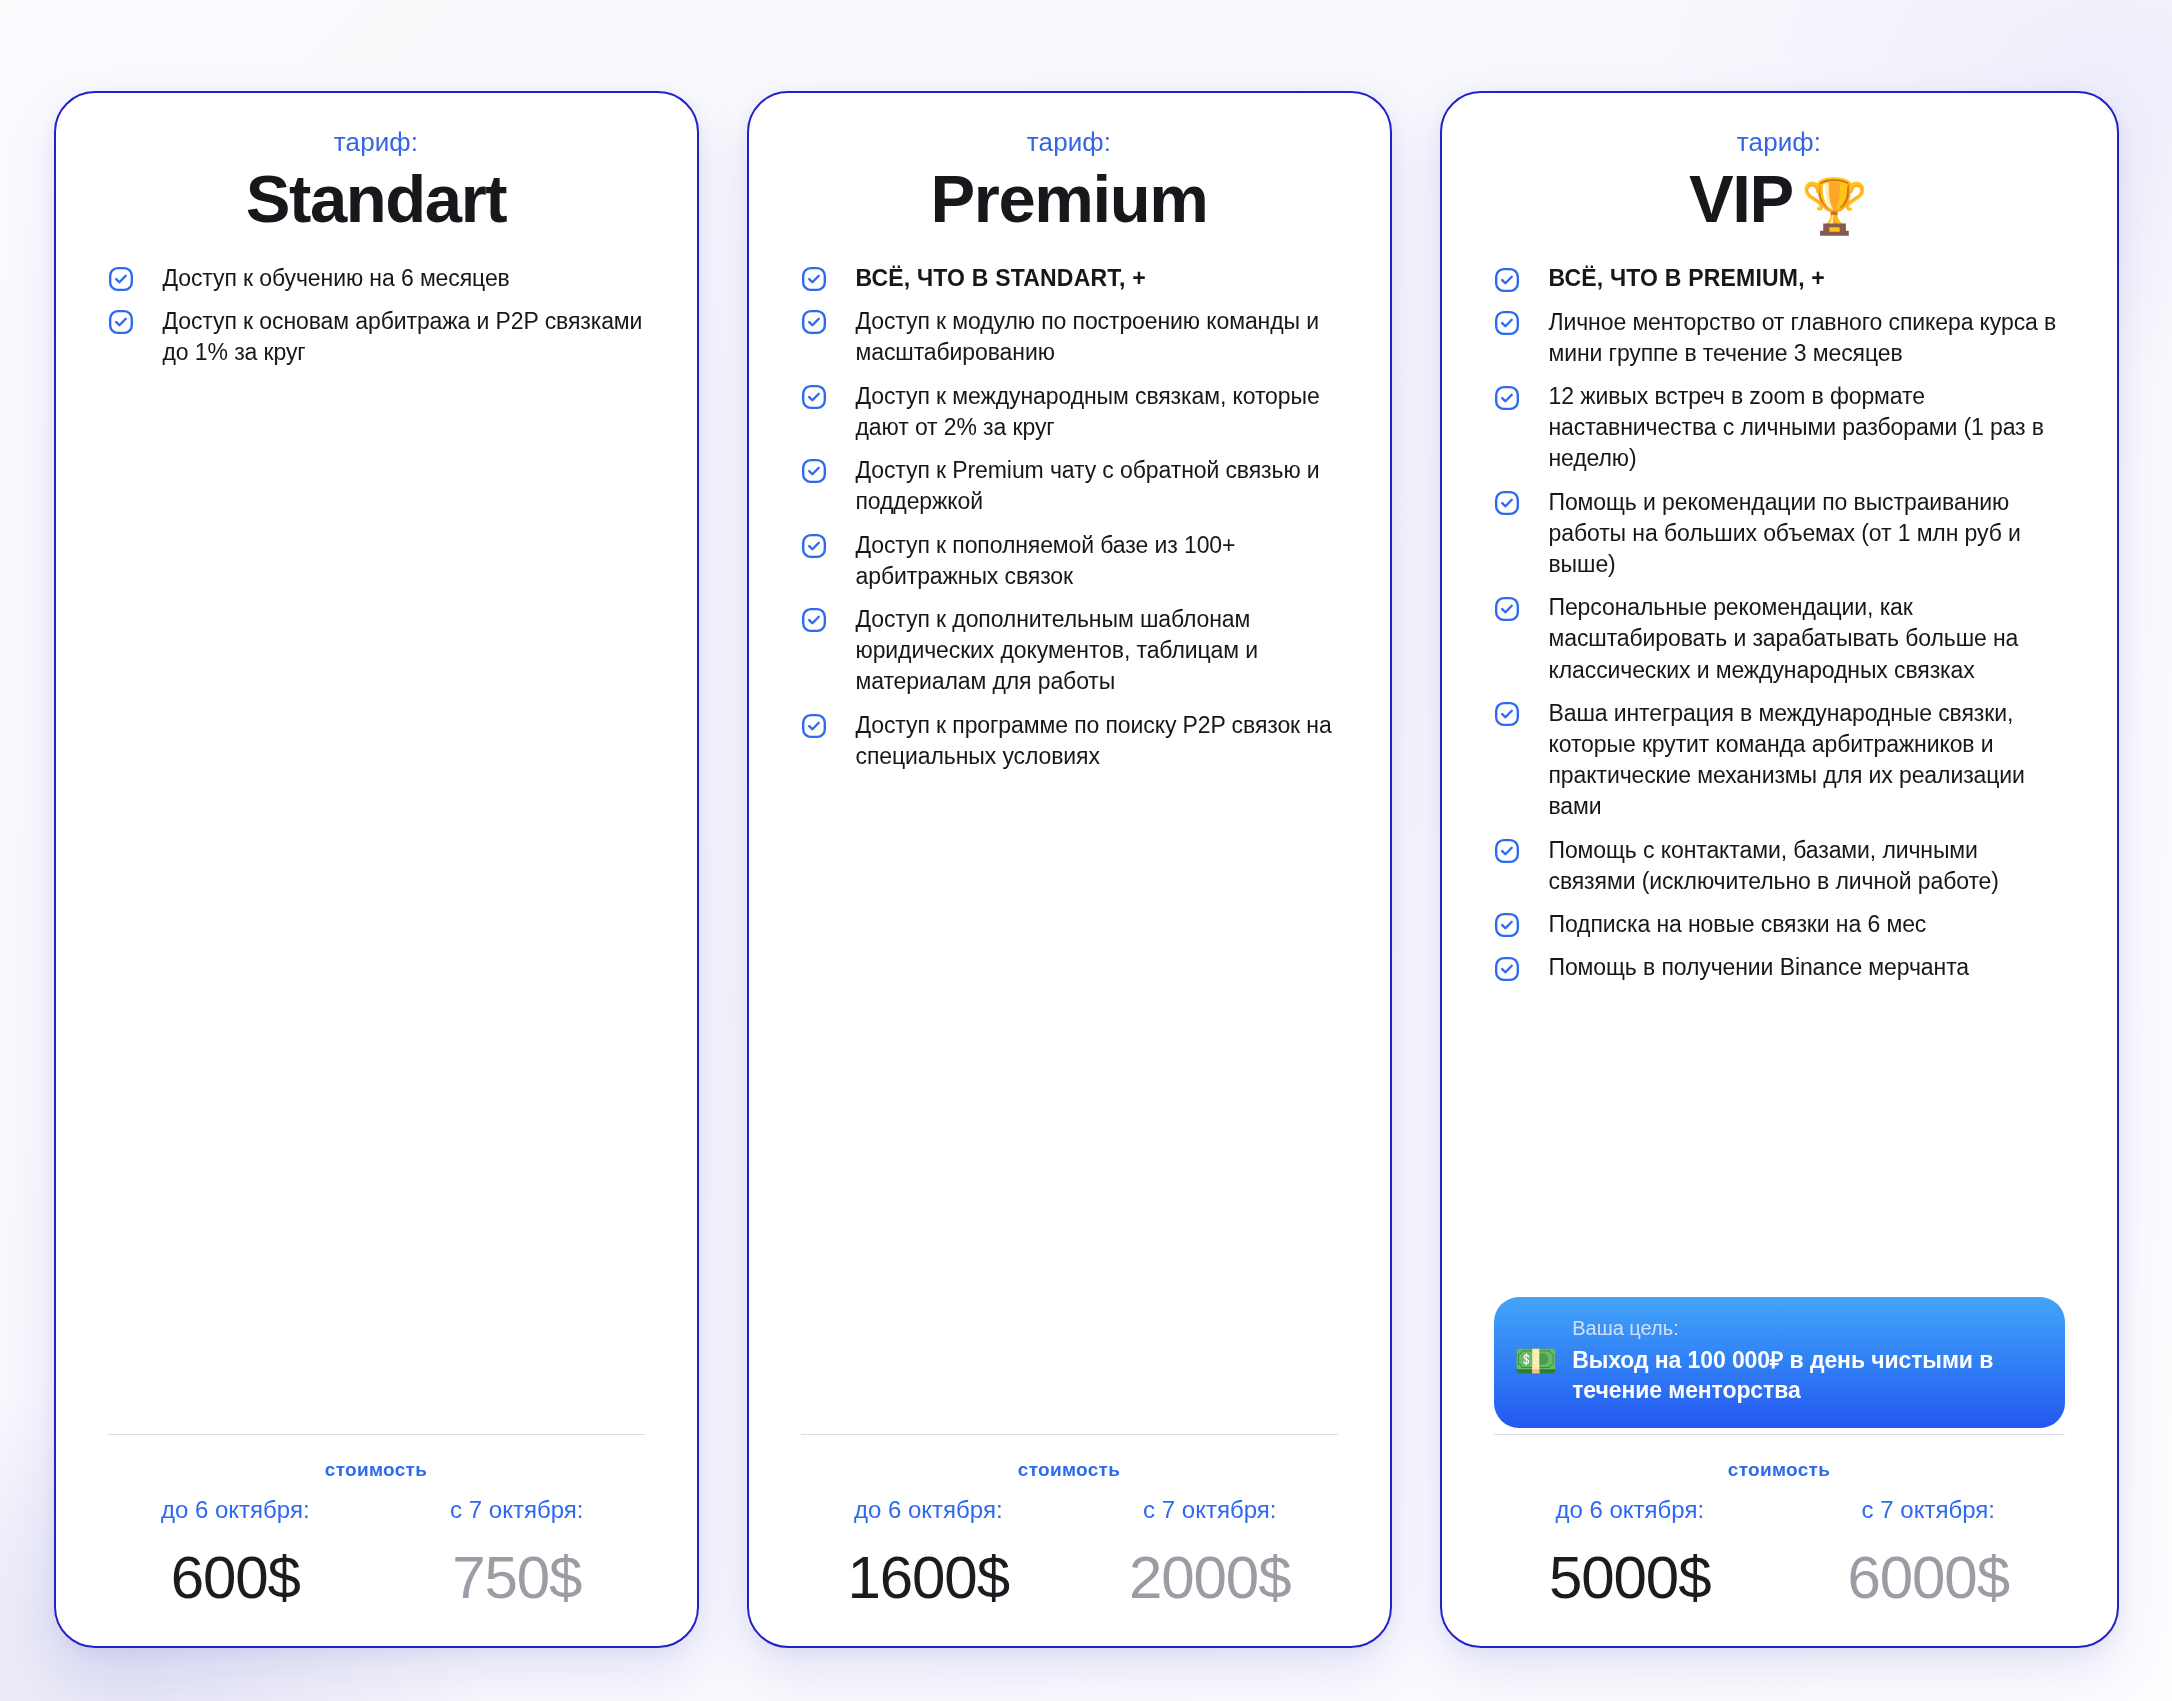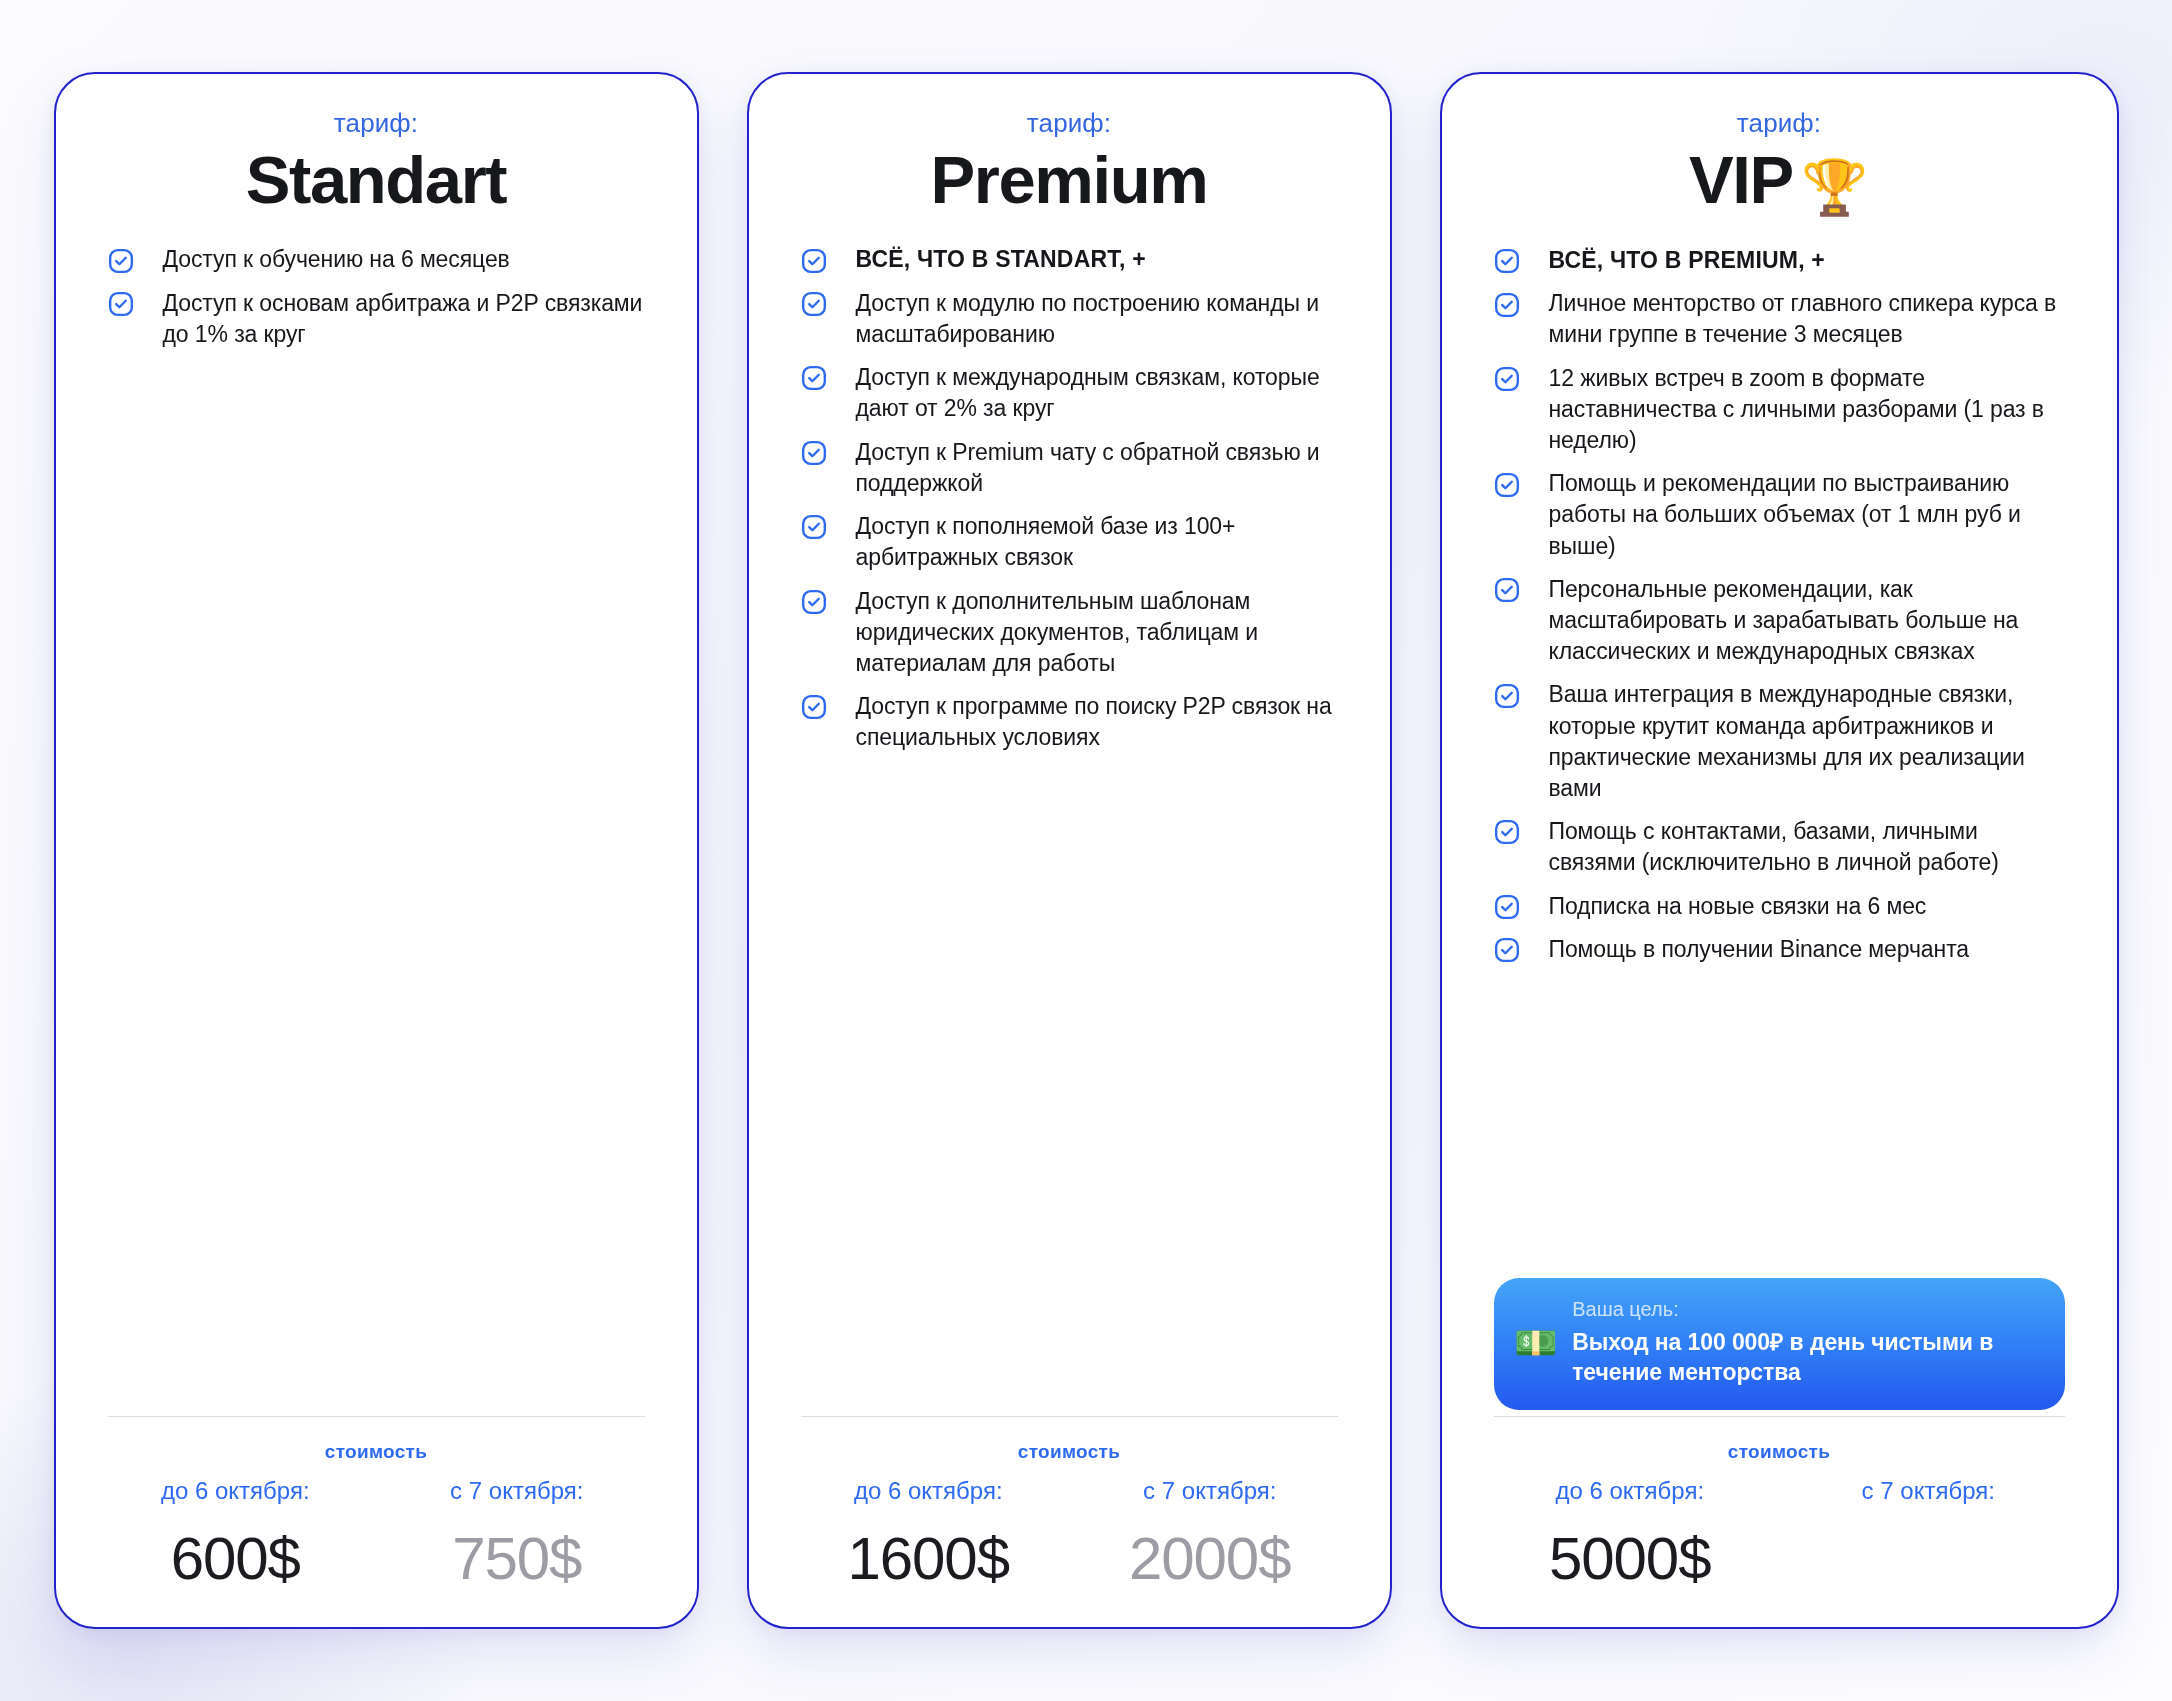--- a/index.html
+++ b/index.html
@@ -17,23 +17,23 @@
     overflow: hidden;
     -webkit-font-smoothing: antialiased;
   }
 
   .board {
     position: relative;
     width: 2172px;
     height: 1702px;
     display: flex;
     justify-content: center;
-    align-items: flex-start;
+    align-items: center;
     gap: 48px;
-    padding-top: 72px;
+    padding-top: 36px;
     box-sizing: border-box;
   }
 
   
   .card {
     position: relative;
     width: 645px;
     height: 1557px;
     background: #ffffff;
     border: 2.3px solid #2222cc;
@@ -419,19 +419,20 @@
 
     <div class="price-footer">
       <div class="price-caption">стоимость</div>
       <div class="price-cols">
         <div class="price-col">
           <div class="price-date">до 6 октября:</div>
           <div class="price-value">5000$</div>
         </div>
         <div class="price-col">
           <div class="price-date">с 7 октября:</div>
+          <div class="price-value muted">6000$</div>
         </div>
       </div>
     </div>
   </div>
 
 </div>
 
 
 </body></html>

